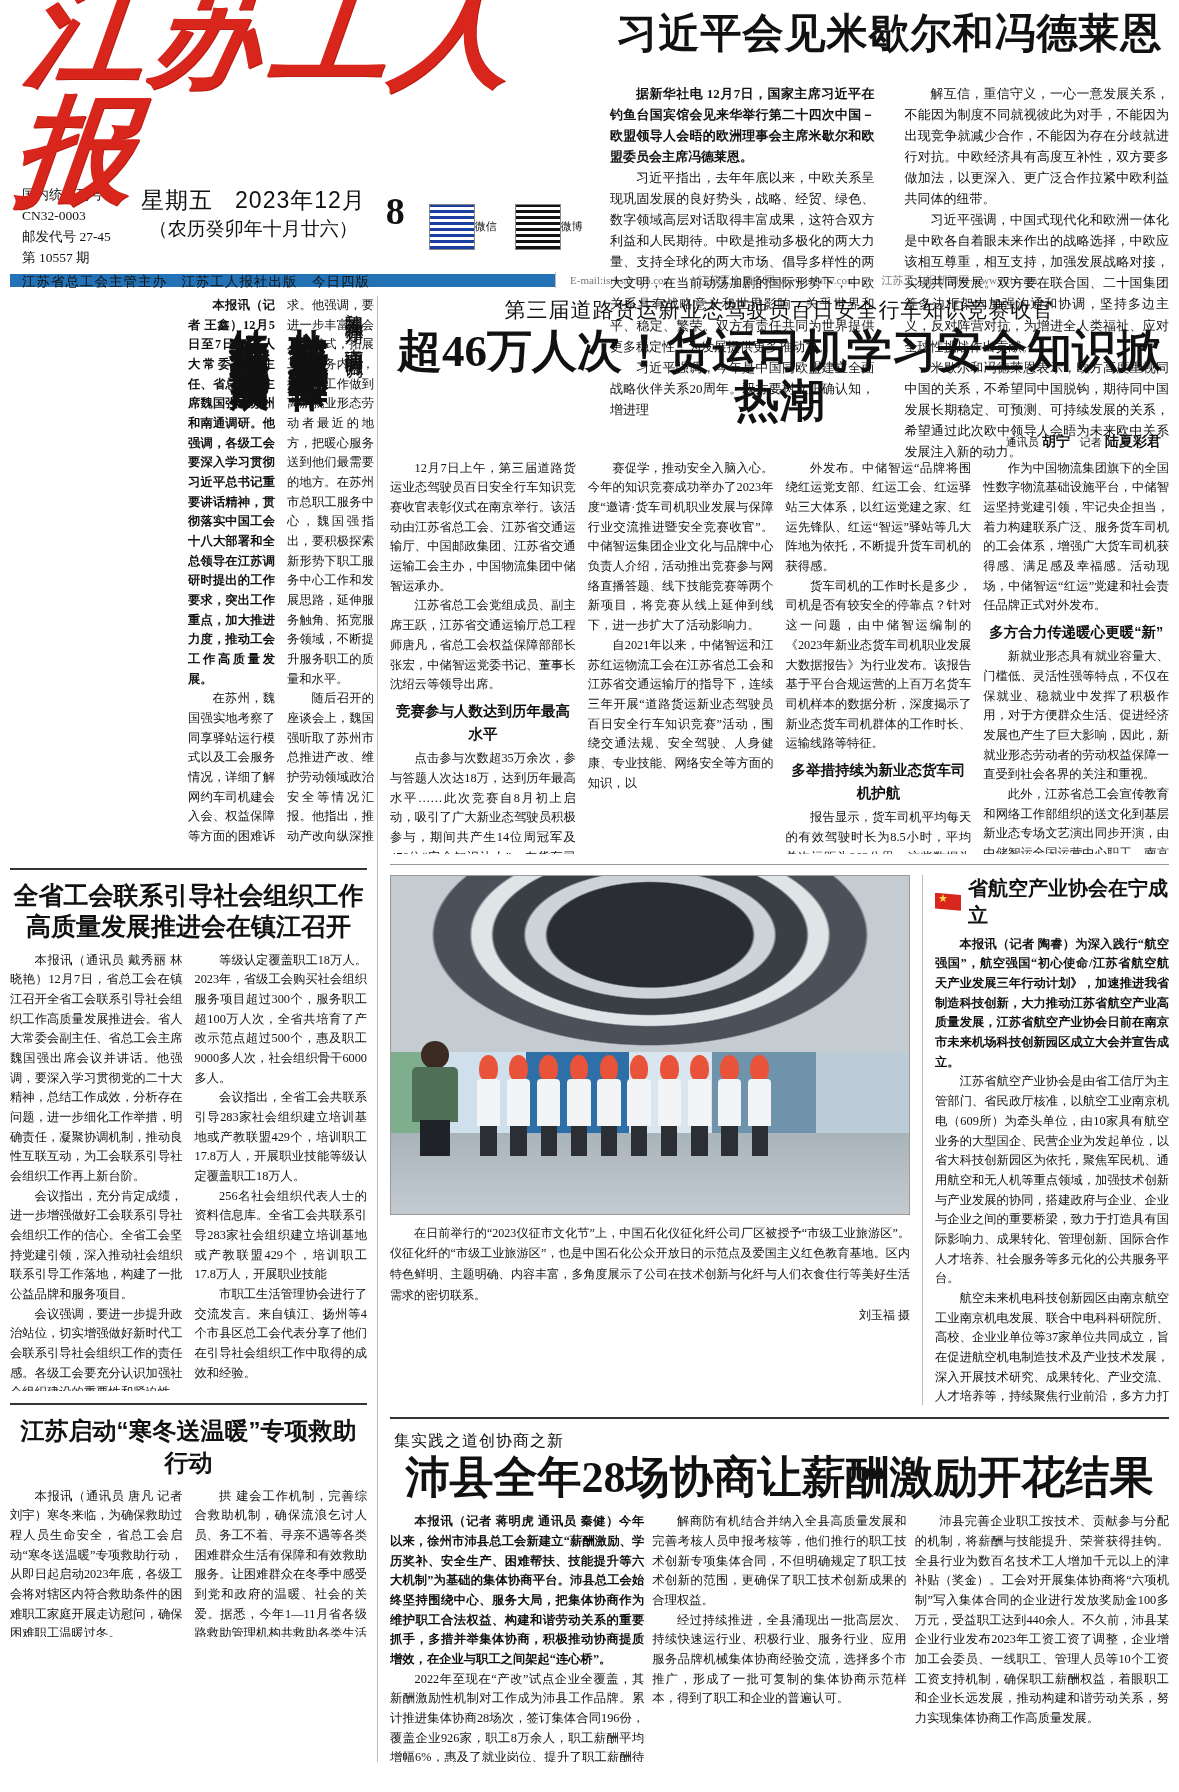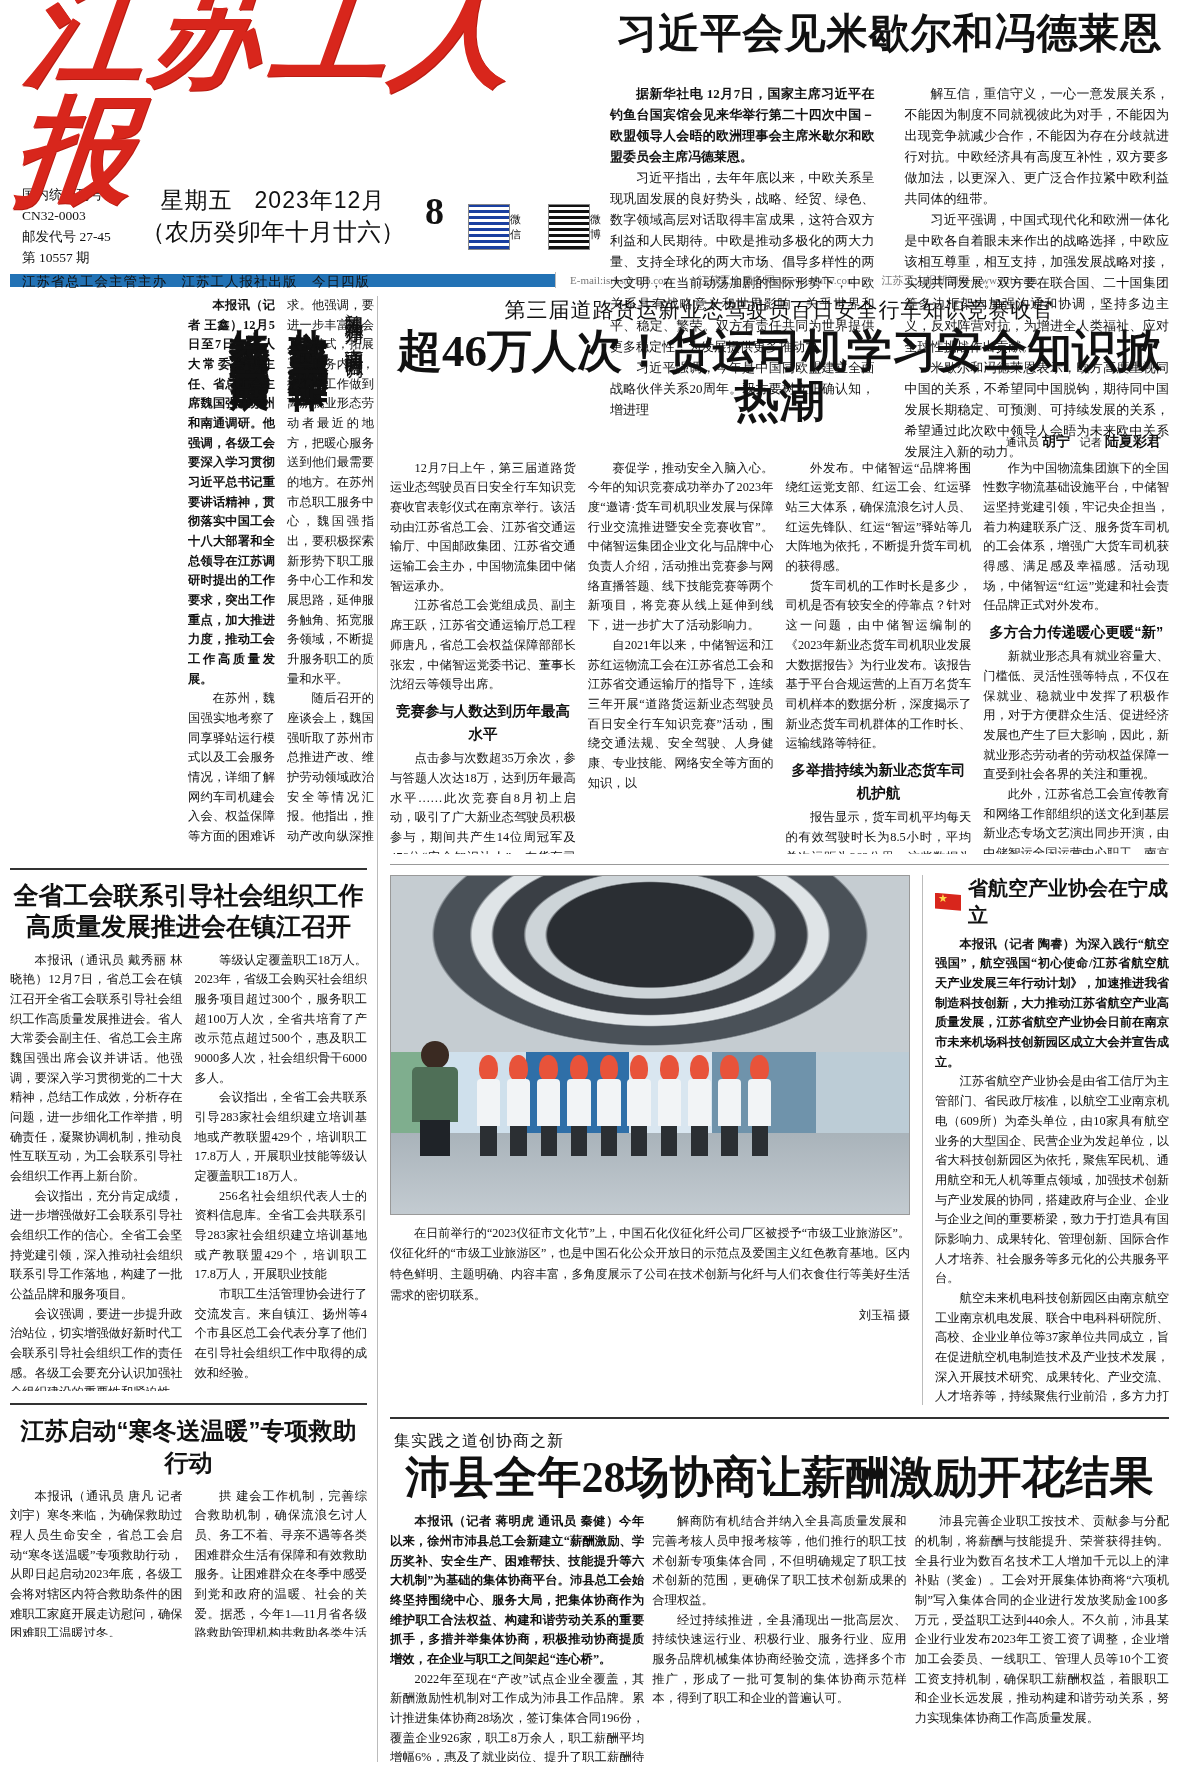--- a/index.html
+++ b/index.html
@@ -22,21 +22,21 @@
     font-size: 118px; font-weight: bold; color: #d8261c;
     letter-spacing: 4px; line-height: 1;
     font-style: italic;
     transform: skewX(-6deg);
     text-shadow: 1px 1px 0 #b81c12;
   }
   .mast-info { display: flex; gap: 14px; padding-left: 12px; font-size: 13px; }
   .issue-col { line-height: 1.55; font-size: 13.5px; white-space: nowrap; }
   .date-col { padding-left: 16px; text-align: center; }
   .date-line1 { font-size: 23px; font-family: "Liberation Sans", sans-serif; letter-spacing: 1px; white-space: nowrap; }
-  .date-line2 { font-size: 24px; font-family: "Liberation Serif", serif; white-space: nowrap; }
+  .date-line2 { font-size: 19px; font-family: "Liberation Serif", serif; white-space: nowrap; }
   .pageno { font-size: 38px; font-weight: bold; padding: 0 6px; align-self: flex-start; margin-top: 4px;}
   .qr-box { display:flex; flex-direction: row; align-items:center; font-size: 11px; margin-left: 4px;}
   .qr { width: 46px; height: 46px; background:
       repeating-linear-gradient(0deg,#1a3fa0 0 3px,#fff 3px 6px),
       repeating-linear-gradient(90deg,rgba(200,30,30,.55) 0 3px,rgba(255,255,255,0) 3px 6px);
       border: 1px solid #888; }
   .qr.mono { background: repeating-linear-gradient(0deg,#111 0 3px,#fff 3px 6px),
       repeating-linear-gradient(90deg,#111 0 3px,rgba(255,255,255,0) 3px 6px); }
   .mast-sub { padding-left: 12px; font-size: 13.5px; margin-top: 4px; letter-spacing: 1px; }
 
@@ -280,21 +280,21 @@
           <p>江苏省总工会党组成员、副主席王跃，江苏省交通运输厅总工程师唐凡，省总工会权益保障部部长张宏，中储智运党委书记、董事长沈绍云等领导出席。</p>
           <div class="subhead">竞赛参与人数达到历年最高水平</div>
           <p>点击参与次数超35万余次，参与答题人次达18万，达到历年最高水平……此次竞赛自8月初上启动，吸引了广大新业态驾驶员积极参与，期间共产生14位周冠军及476位“安全知识达人”，在货车司机群体中掀起“比一比、赛一赛、学一学、练一练”的安全知识热潮。</p>
 
         </div>
         <div class="mc">
           <p>赛促学，推动安全入脑入心。今年的知识竞赛成功举办了2023年度“邀请·货车司机职业发展与保障行业交流推进暨安全竞赛收官”。中储智运集团企业文化与品牌中心负责人介绍，活动推出竞赛参与网络直播答题、线下技能竞赛等两个新项目，将竞赛从线上延伸到线下，进一步扩大了活动影响力。</p>
           <p>自2021年以来，中储智运和江苏红运物流工会在江苏省总工会和江苏省交通运输厅的指导下，连续三年开展“道路货运新业态驾驶员百日安全行车知识竞赛”活动，围绕交通法规、安全驾驶、人身健康、专业技能、网络安全等方面的知识，以</p>
         </div>
         <div class="mc">
-          <p>外发布。中储智运“品牌将围绕红运党支部、红运工会、红运驿站三大体系，确保流浪乞讨人员、红运先锋队、红运“智运”驿站等几大阵地为依托，不断提升货车司机的获得感。</p>
+          <p>外发布。中储智运“品牌将围绕红运党支部、红运工会、红运驿站三大体系，以红运党建之家、红运先锋队、红运“智运”驿站等几大阵地为依托，不断提升货车司机的获得感。</p>
           <p>货车司机的工作时长是多少，司机是否有较安全的停靠点？针对这一问题，由中储智运编制的《2023年新业态货车司机职业发展大数据报告》为行业发布。该报告基于平台合规运营的上百万名货车司机样本的数据分析，深度揭示了新业态货车司机群体的工作时长、运输线路等特征。</p>
           <div class="subhead">多举措持续为新业态货车司机护航</div>
           <p>报告显示，货车司机平均每天的有效驾驶时长为8.5小时，平均单次运距为362公里。这些数据为行业管理和政策制定提供了重要参考依据。</p>
         </div>
         <div class="mc">
           <p>作为中国物流集团旗下的全国性数字物流基础设施平台，中储智运坚持党建引领，牢记央企担当，着力构建联系广泛、服务货车司机的工会体系，增强广大货车司机获得感、满足感及幸福感。活动现场，中储智运“红运”党建和社会责任品牌正式对外发布。</p>
           <div class="subhead">多方合力传递暖心更暖“新”</div>
           <p>新就业形态具有就业容量大、门槛低、灵活性强等特点，不仅在保就业、稳就业中发挥了积极作用，对于方便群众生活、促进经济发展也产生了巨大影响，因此，新就业形态劳动者的劳动权益保障一直受到社会各界的关注和重视。</p>
           <p>此外，江苏省总工会宣传教育和网络工作部组织的送文化到基层新业态专场文艺演出同步开演，由中储智运全国运营中心职工、南京市工人文化宫和南京市心联心工人艺术团带来的弦乐五重唱、相声表演、大合唱等诸多节目轮番上演，为新就业形态劳动者送上了一场精彩纷呈的文化盛宴。</p>
         </div>

